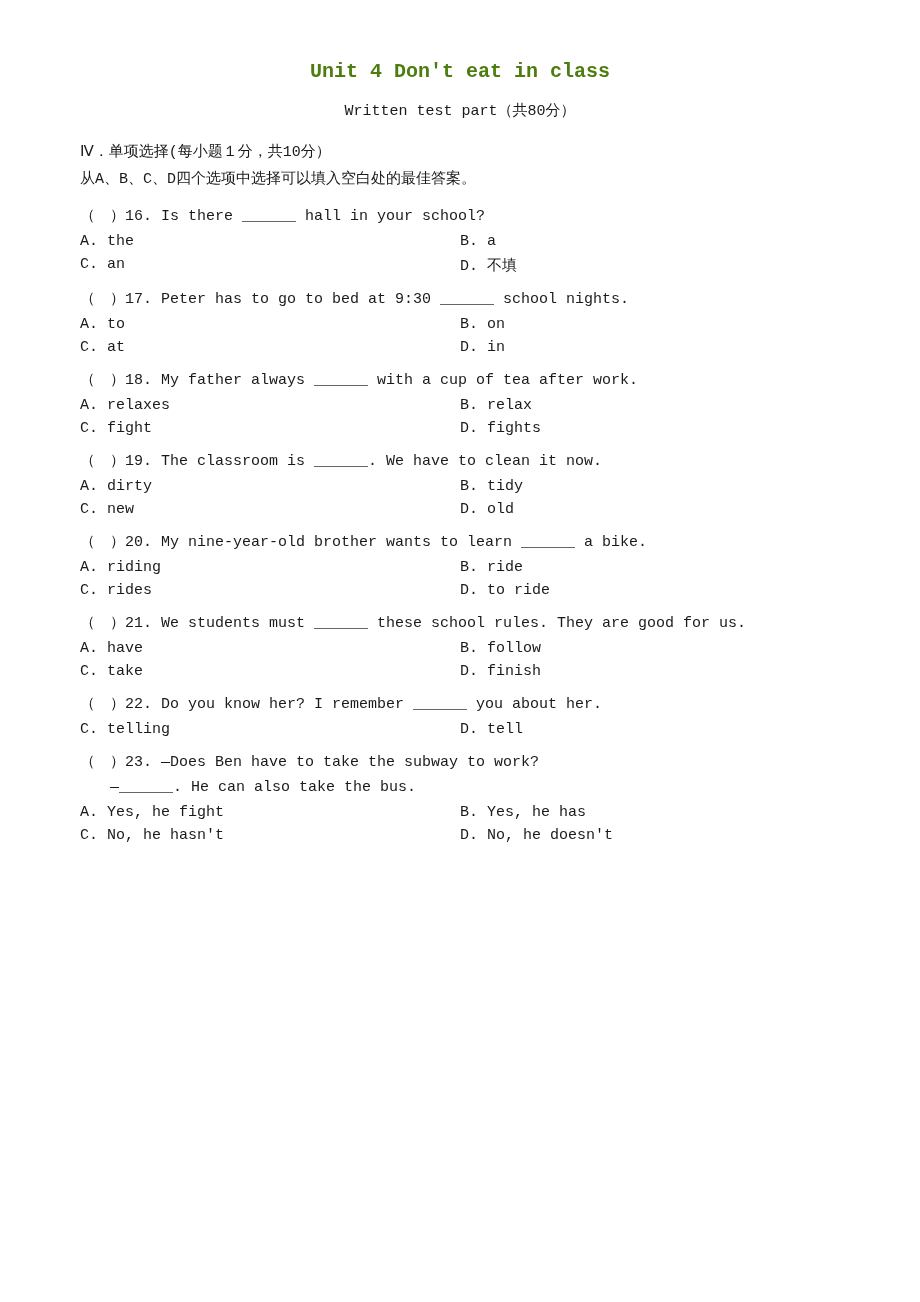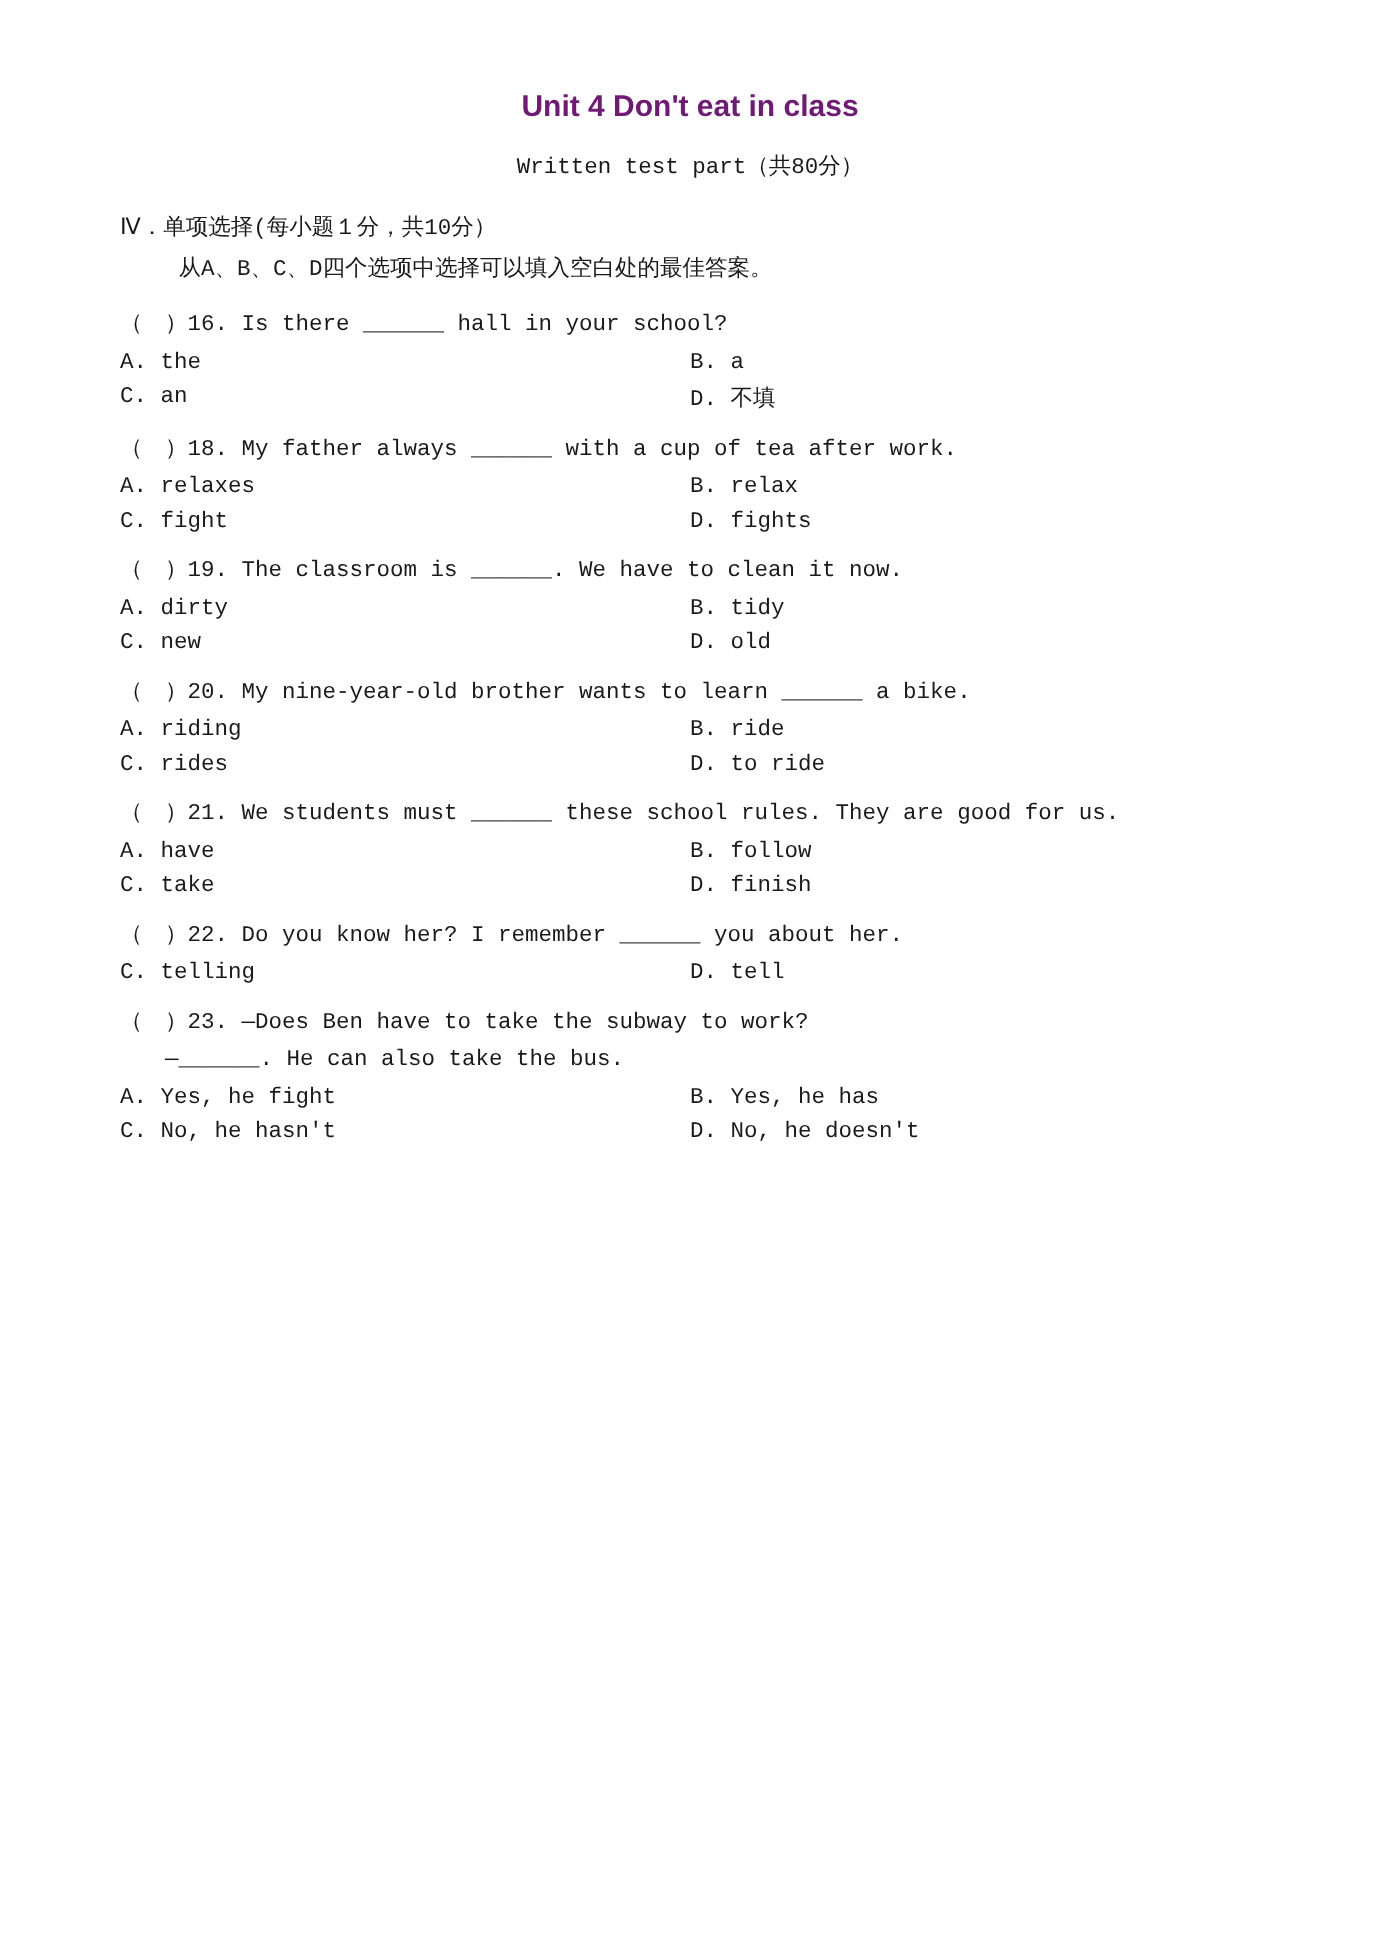--- a/index.html
+++ b/index.html
@@ -11,39 +11,38 @@
       background: #ffffff;
       font-family: 'Courier New', Courier, monospace;
       font-size: 15px;
       color: #1a1a1a;
       padding: 60px 80px;
       width: 920px;
       min-height: 1302px;
     }
     .title {
       text-align: center;
-      color: #701a75;
+      color: #4d7c0f;
       font-size: 20px;
       font-weight: bold;
-      font-family: Liberation Sans, sans-serif;
+      font-family: Liberation Mono, monospace;
       margin-bottom: 18px;
     }
     .subtitle {
       text-align: center;
       font-size: 15px;
       margin-bottom: 22px;
     }
     .section-header {
       font-size: 15px;
       margin-bottom: 8px;
     }
     .instruction {
       font-size: 15px;
       margin-bottom: 18px;
-      margin-left: 39px;
     }
     .question-block {
       margin-bottom: 14px;
     }
     .question-line {
       font-size: 15px;
       margin-bottom: 8px;
     }
     .options-row {
       display: flex;
@@ -69,20 +68,31 @@
 <div id="questions-container">
     <div class="question-block">
       <div class="question-line">（　）16. Is there ______ hall in your school?</div>
       <div class="options-row">
         <div class="option-half">A. the</div>
         <div class="option-half">B. a</div>
       </div>
       <div class="options-row">
         <div class="option-half">C. an</div>
         <div class="option-half">D. 不填</div>
+      </div>
+    </div>
+    <div class="question-block">
+      <div class="question-line">（　）17. Peter has to go to bed at 9:30 ______ school nights.</div>
+      <div class="options-row">
+        <div class="option-half">A. to</div>
+        <div class="option-half">B. on</div>
+      </div>
+      <div class="options-row">
+        <div class="option-half">C. at</div>
+        <div class="option-half">D. in</div>
       </div>
     </div>
     <div class="question-block">
       <div class="question-line">（　）18. My father always ______ with a cup of tea after work.</div>
       <div class="options-row">
         <div class="option-half">A. relaxes</div>
         <div class="option-half">B. relax</div>
       </div>
       <div class="options-row">
         <div class="option-half">C. fight</div>

